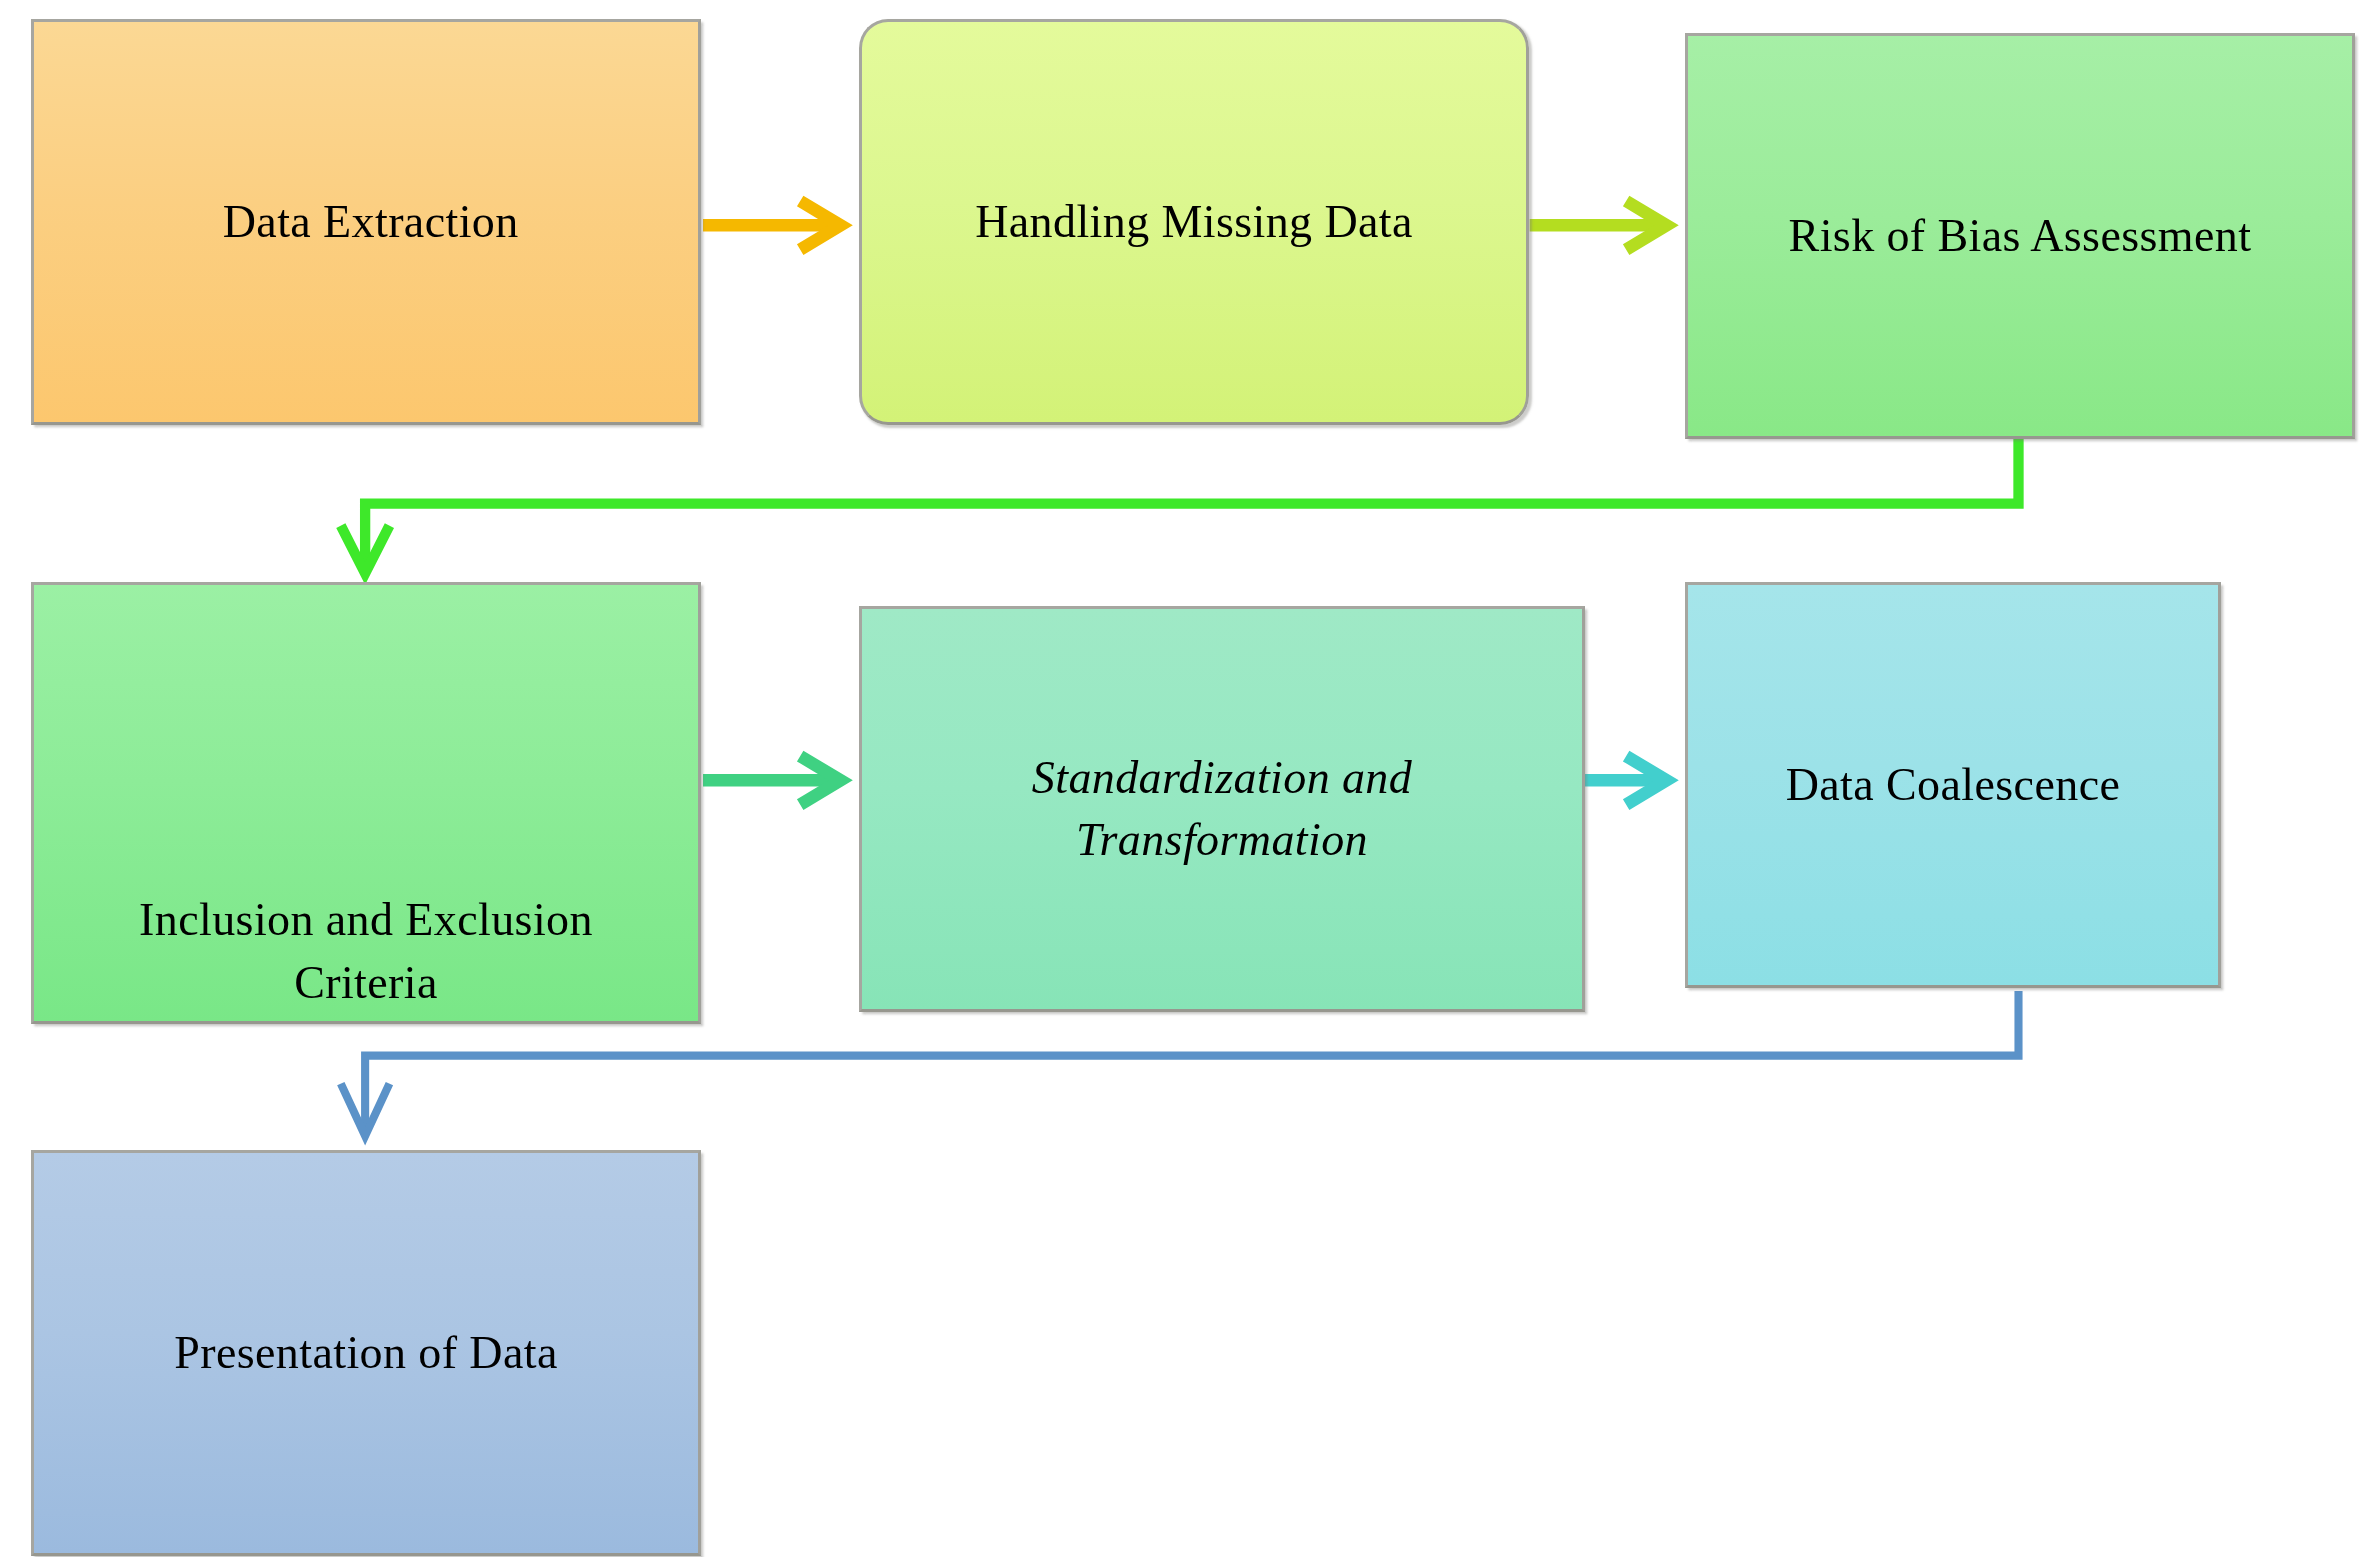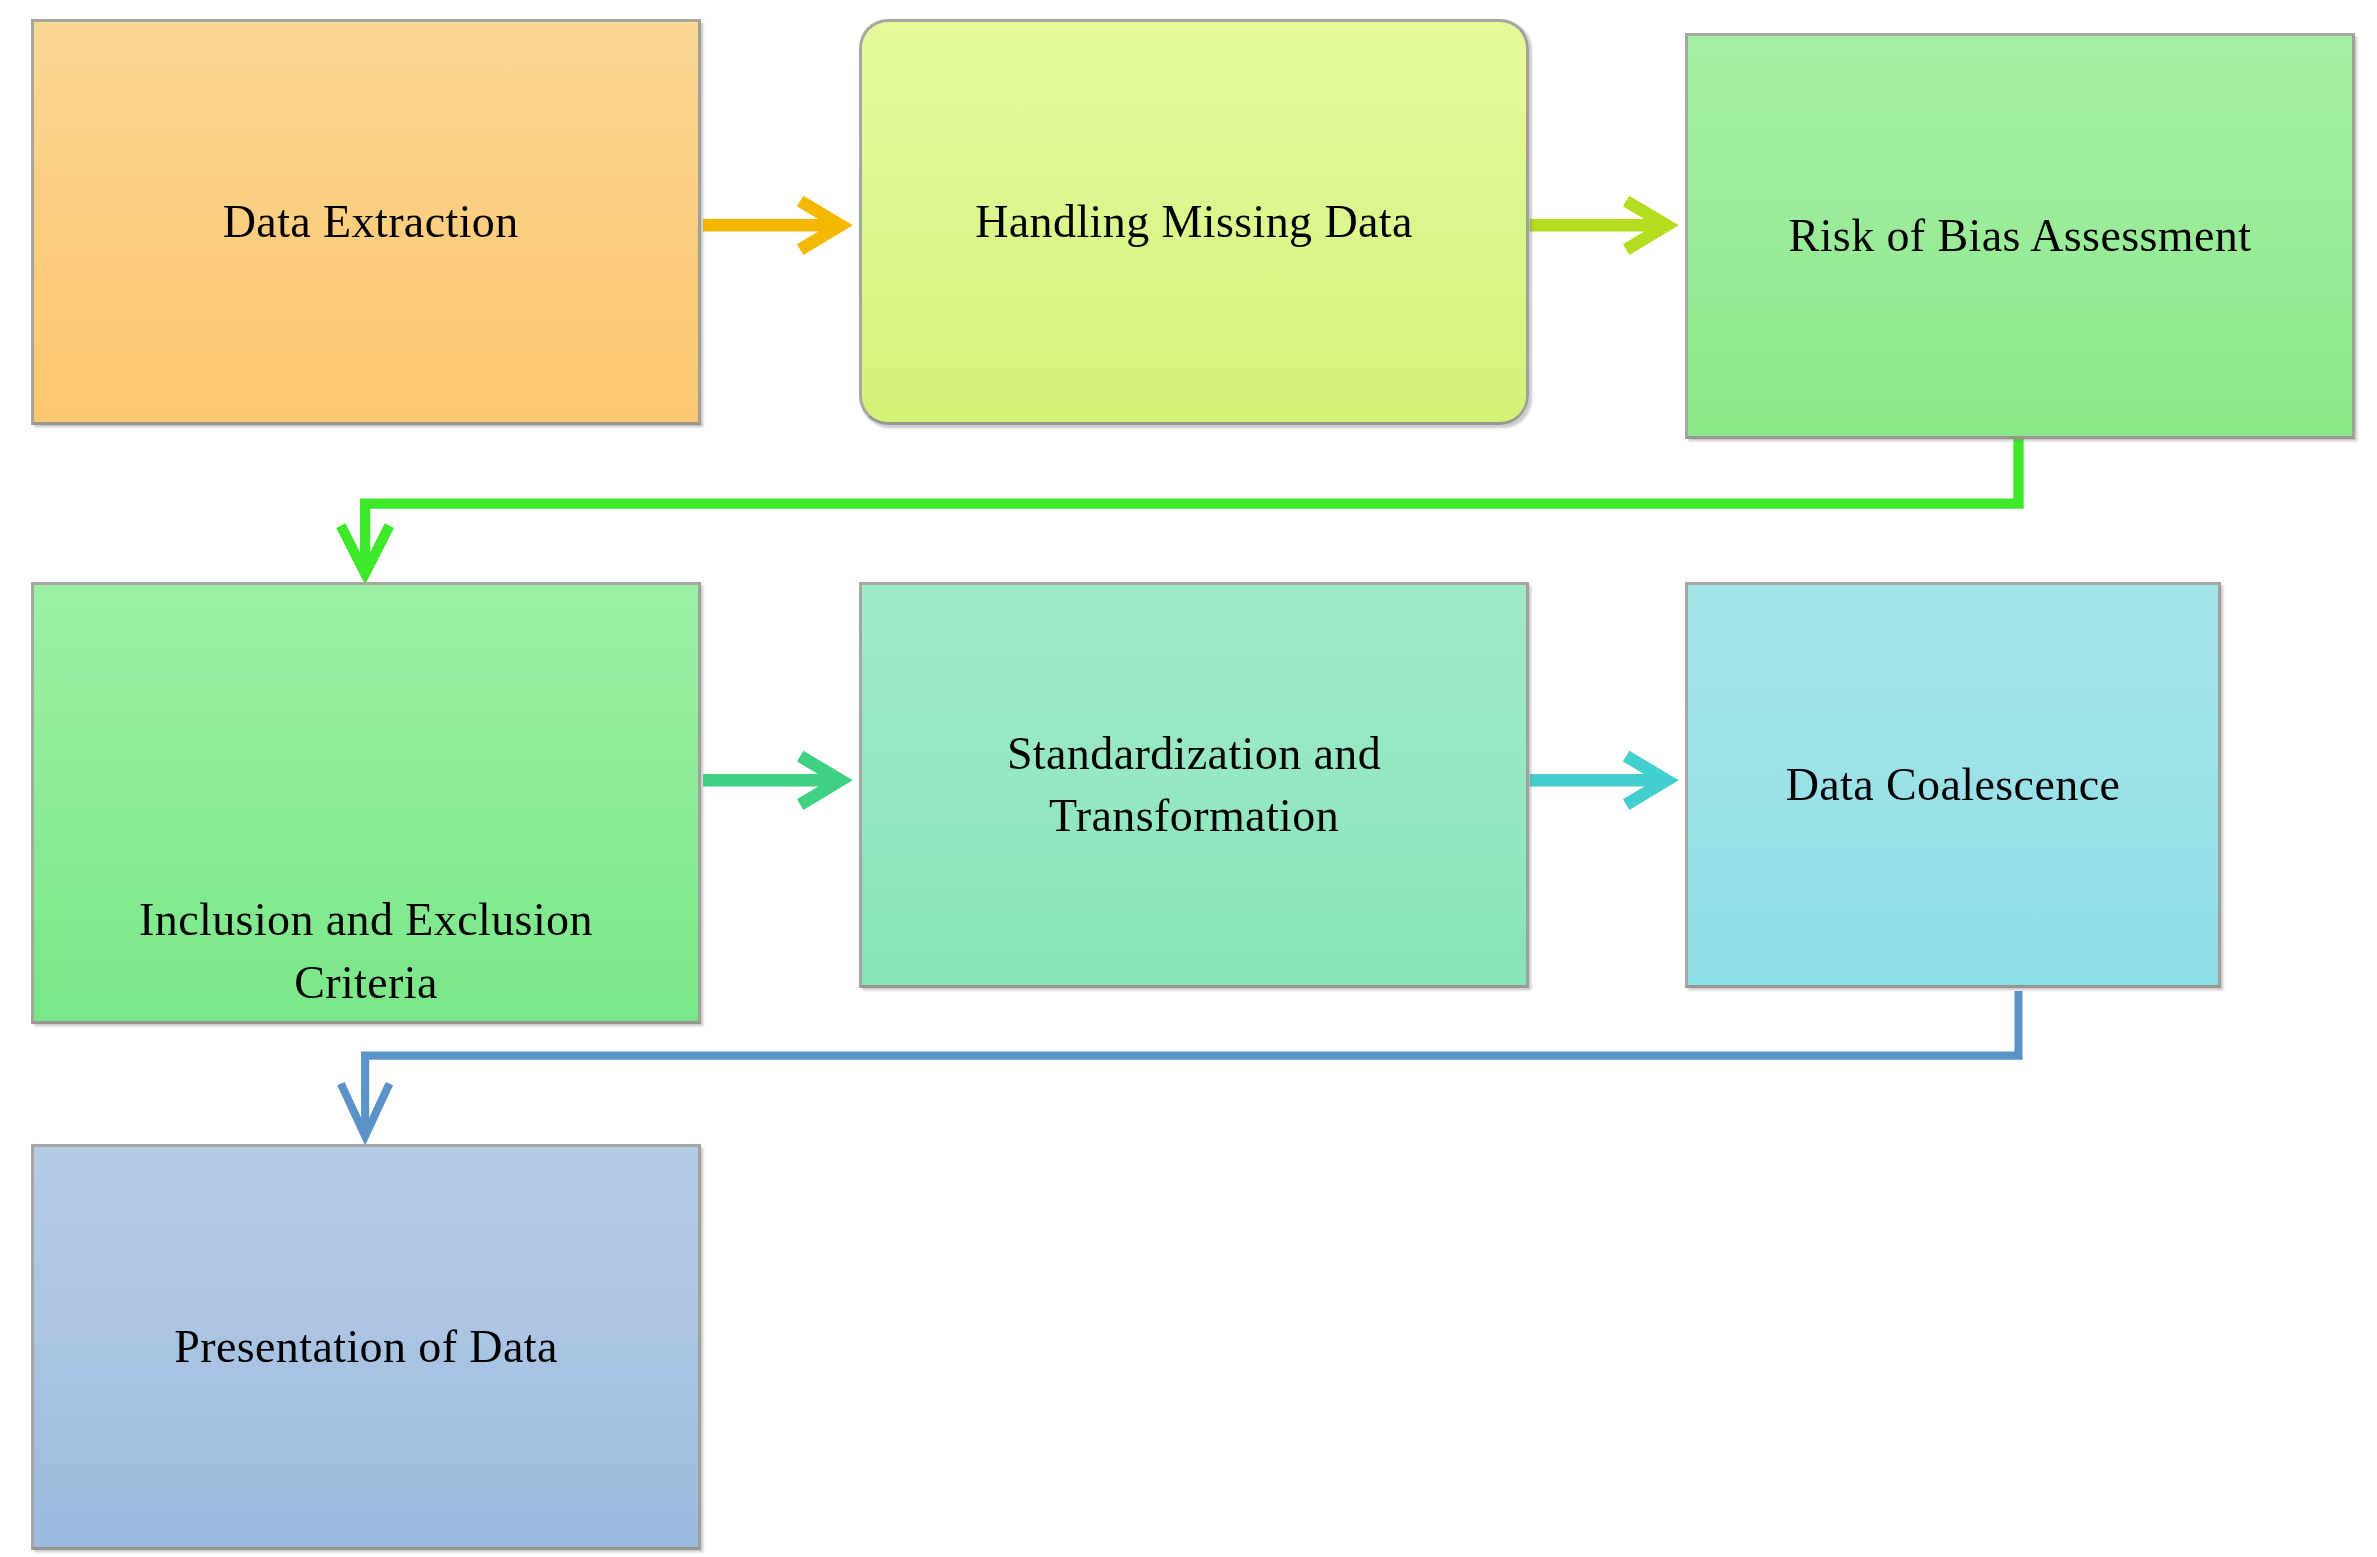--- a/index.html
+++ b/index.html
@@ -58,20 +58,21 @@
     background: linear-gradient(180deg, #9bf0a4 0%, #8dec98 45%, #79e787 100%);
   }
   .n-mint {
     background: linear-gradient(180deg, #9fe9c6 0%, #96e8c2 45%, #87e4b7 100%);
   }
   .n-cyan {
     background: linear-gradient(180deg, #a5e5ea 0%, #9ce2e8 45%, #8cdfe5 100%);
   }
   .n-blue {
     background: linear-gradient(180deg, #b4cbe6 0%, #abc5e3 45%, #9bbade 100%);
+    margin-top: 6px;
   }
 
   
   #wires {
     position: absolute;
     left: 0;
     top: 0;
     width: 2377px;
     height: 1557px;
     pointer-events: none;
@@ -125,21 +126,21 @@
 
   <div class="node n-green" style="left:1685px; top:33px; width:670px; height:406px;">
     <span class="label">Risk of Bias Assessment</span>
   </div>
 
   <div class="node n-green2" style="left:31px; top:582px; width:670px; height:442px;align-items:flex-end;">
     <span class="label">Inclusion and Exclusion
 Criteria</span>
   </div>
 
-  <div class="node n-mint" style="left:859px; top:582px; width:670px; height:406px;">
+  <div class="node n-mint" style="left:859px; top:606px; width:726px; height:406px;font-style:italic;">
     <span class="label">Standardization and
 Transformation</span>
   </div>
 
   <div class="node n-cyan" style="left:1685px; top:582px; width:536px; height:406px;">
     <span class="label">Data Coalescence</span>
   </div>
 
   <div class="node n-blue" style="left:31px; top:1144px; width:670px; height:406px;">
     <span class="label">Presentation of Data</span>

